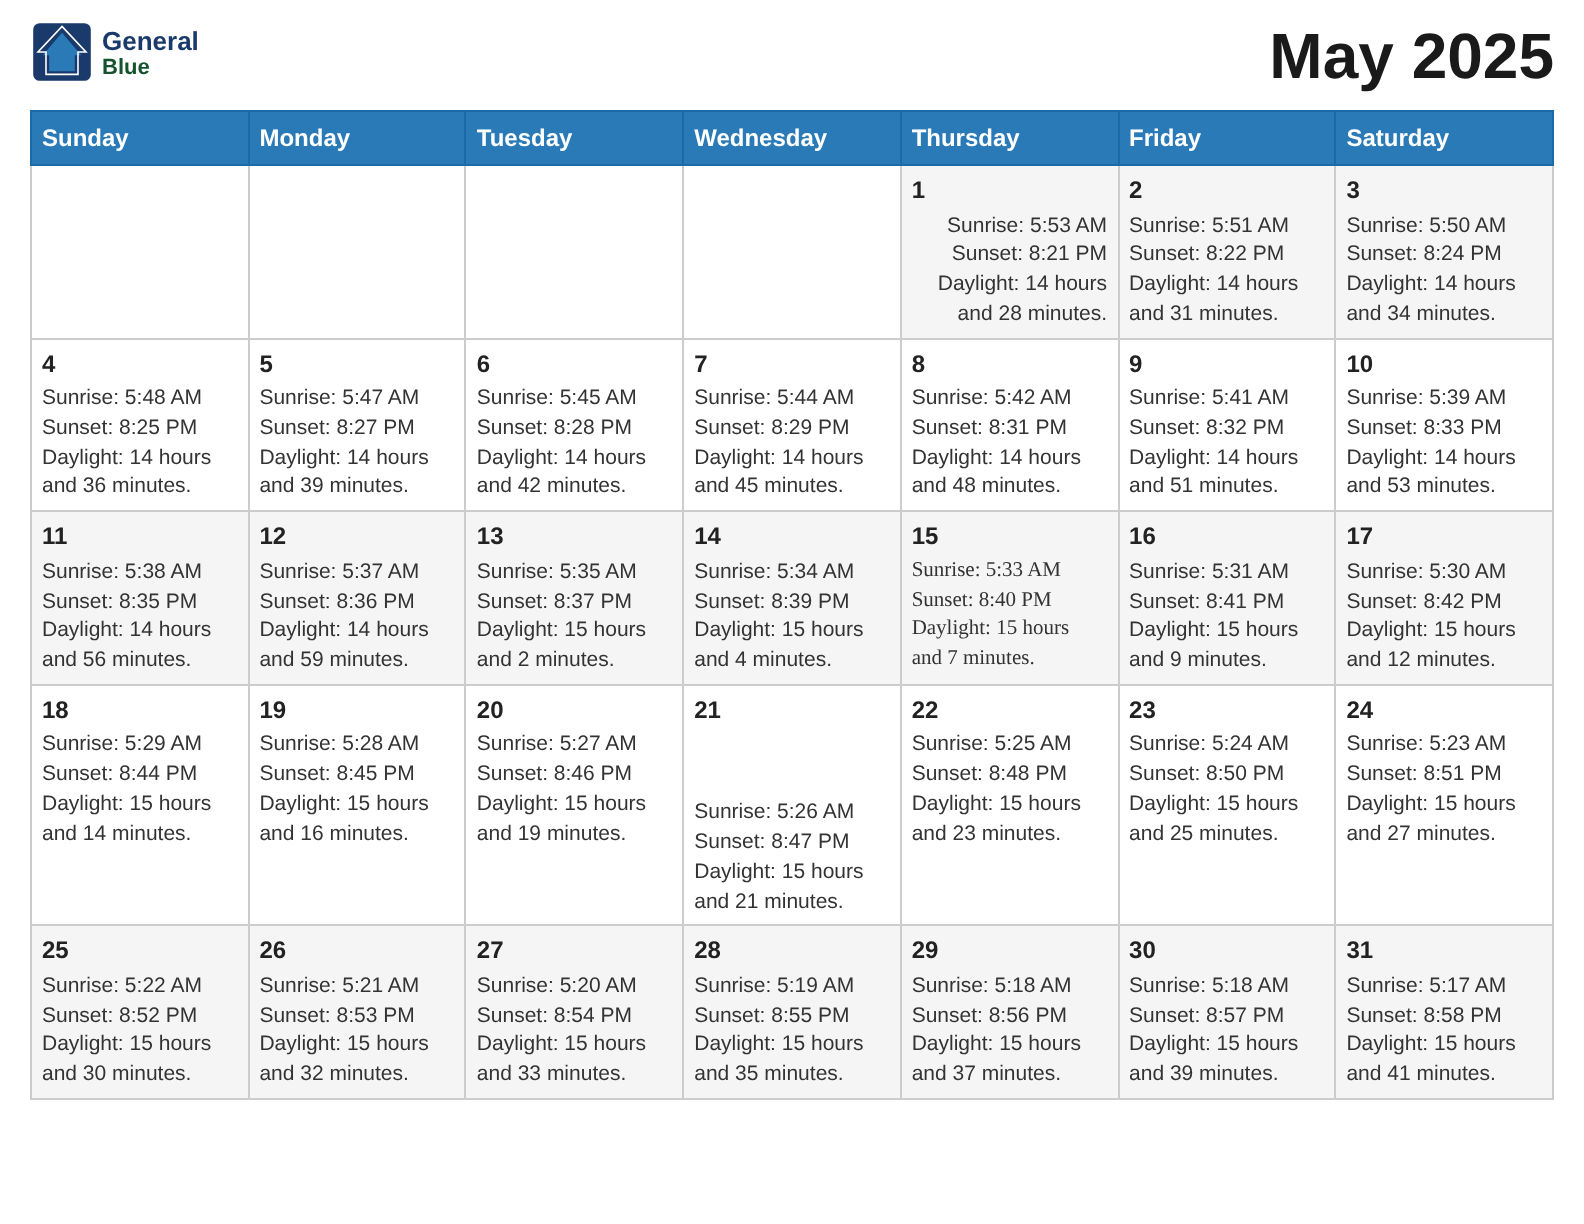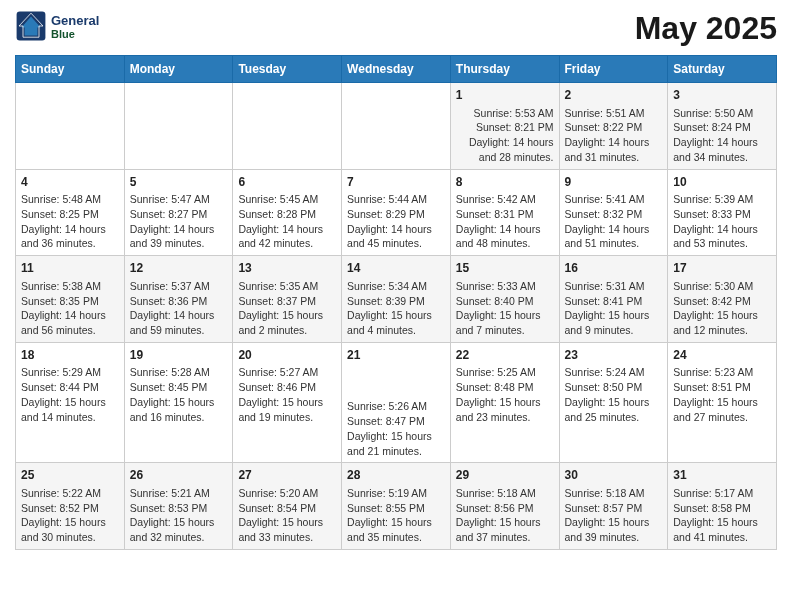--- a/index.html
+++ b/index.html
@@ -216,21 +216,21 @@
           </td>
           <td>
             <span class="day-num">14</span>
             <div class="day-info" style="white-space: pre-wrap;">Sunrise: 5:34 AM
 Sunset: 8:39 PM
 Daylight: 15 hours
 and 4 minutes.</div>
           </td>
           <td>
             <span class="day-num">15</span>
-            <div class="day-info" style="white-space: pre-wrap;">Sunrise: 5:33 AM
+            <div class="day-info" style="white-space: pre-wrap; font-family: Liberation Serif, serif;">Sunrise: 5:33 AM
 Sunset: 8:40 PM
 Daylight: 15 hours
 and 7 minutes.</div>
           </td>
           <td>
             <span class="day-num">16</span>
             <div class="day-info" style="white-space: pre-wrap;">Sunrise: 5:31 AM
 Sunset: 8:41 PM
 Daylight: 15 hours
 and 9 minutes.</div>

